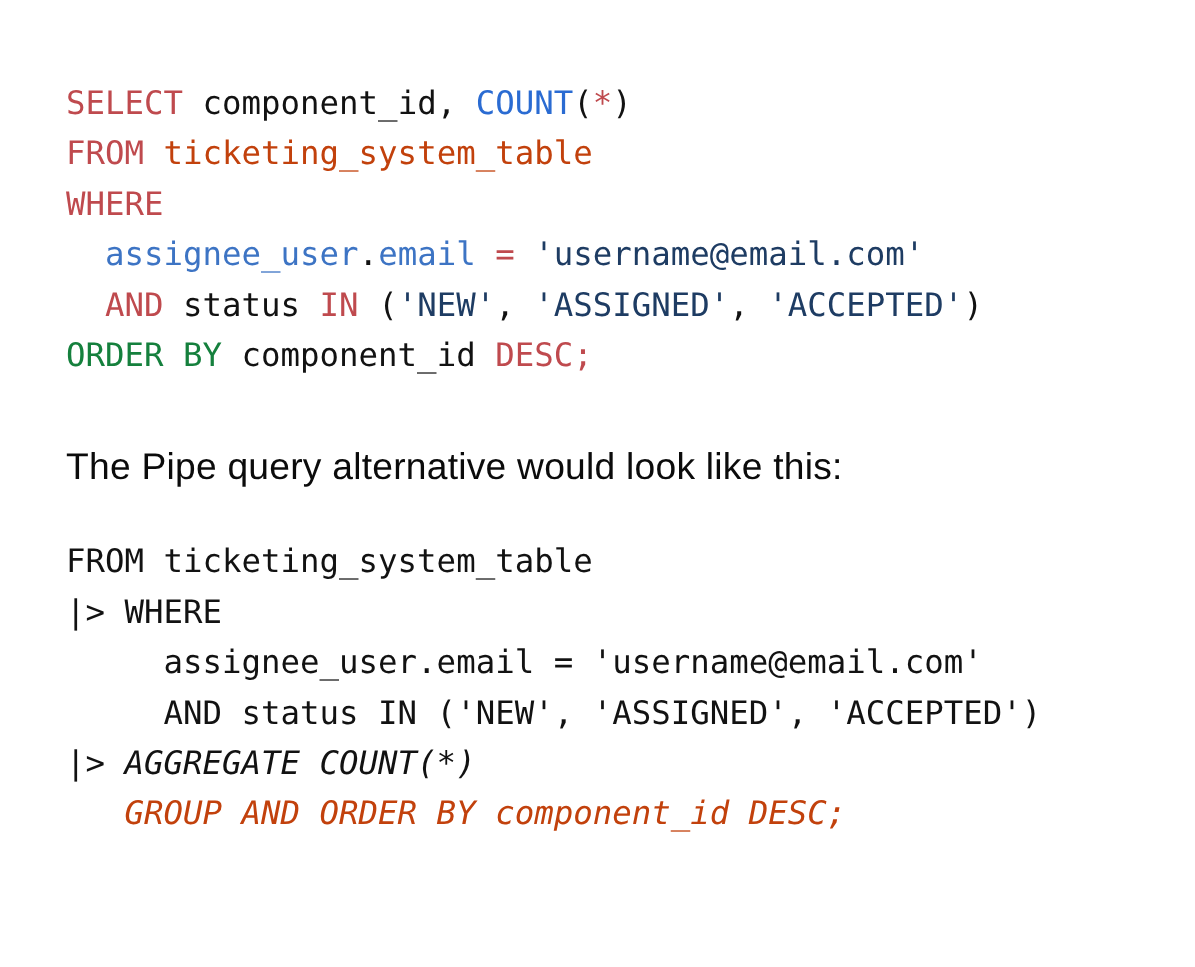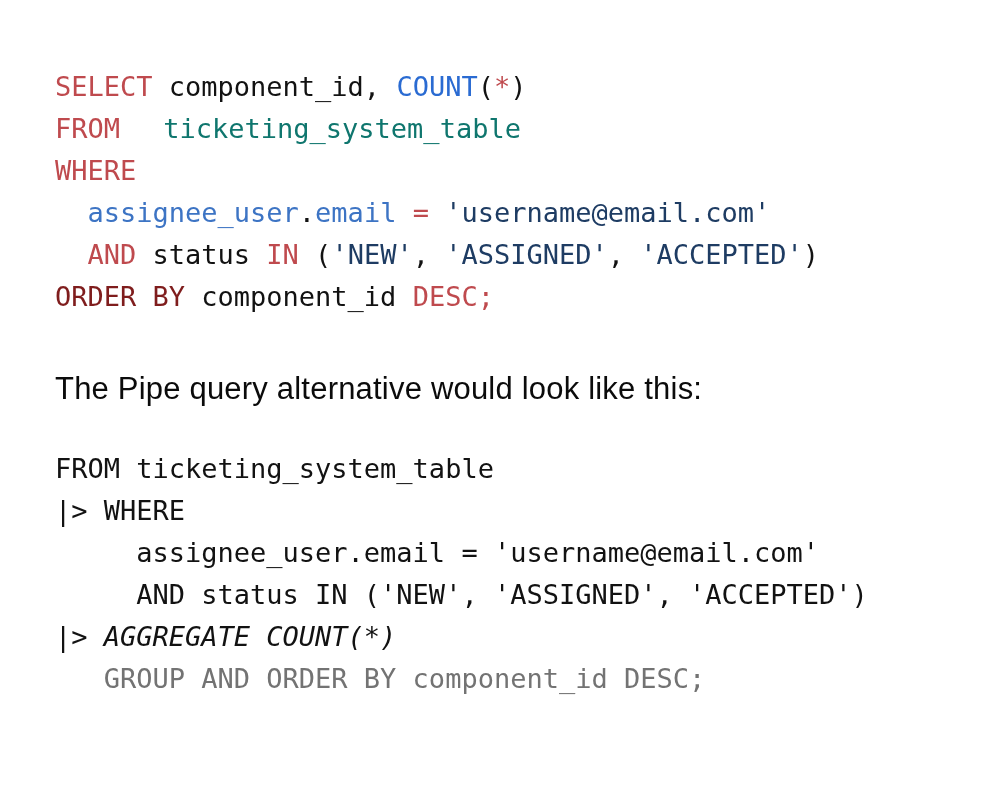--- a/index.html
+++ b/index.html
@@ -43,31 +43,31 @@
   }
 </style>
 </head>
 <body>
 
 <div class="doc">
 
 
   <div class="code-block sql">
       <div class="code-line"><span style="color: rgb(191, 74, 78);">SELECT</span><span style="color: rgb(18, 18, 18);"> component_id, </span><span style="color: rgb(42, 107, 210);">COUNT</span><span style="color: rgb(18, 18, 18);">(</span><span style="color: rgb(191, 74, 78);">*</span><span style="color: rgb(18, 18, 18);">)</span></div>
-      <div class="code-line"><span style="color: rgb(191, 74, 78);">FROM</span><span style="color: #0f766e; margin-left: 27px;"> ticketing_system_table</span></div>
+      <div class="code-line"><span style="color: rgb(191, 74, 78);">FROM</span><span style="color: #c2410c;"> ticketing_system_table</span></div>
       <div class="code-line"><span style="color: rgb(191, 74, 78);">WHERE</span></div>
       <div class="code-line"><span style="color: rgb(18, 18, 18);">  </span><span style="color: rgb(61, 116, 196);">assignee_user</span><span style="color: rgb(18, 18, 18);">.</span><span style="color: rgb(61, 116, 196);">email</span><span style="color: rgb(18, 18, 18);"> </span><span style="color: rgb(191, 74, 78);">=</span><span style="color: rgb(18, 18, 18);"> </span><span style="color: rgb(30, 60, 99);">'username@email.com'</span></div>
       <div class="code-line"><span style="color: rgb(18, 18, 18);">  </span><span style="color: rgb(191, 74, 78);">AND</span><span style="color: rgb(18, 18, 18);"> status </span><span style="color: rgb(191, 74, 78);">IN</span><span style="color: rgb(18, 18, 18);"> (</span><span style="color: rgb(30, 60, 99);">'NEW'</span><span style="color: rgb(18, 18, 18);">, </span><span style="color: rgb(30, 60, 99);">'ASSIGNED'</span><span style="color: rgb(18, 18, 18);">, </span><span style="color: rgb(30, 60, 99);">'ACCEPTED'</span><span style="color: rgb(18, 18, 18);">)</span></div>
-      <div class="code-line"><span style="color: #7f1d1d;">ORDER BY</span><span style="color: rgb(18, 18, 18);"> component_id </span><span style="color: rgb(191, 74, 78);">DESC;</span></div>
+      <div class="code-line"><span style="color: #15803d;">ORDER BY</span><span style="color: rgb(18, 18, 18);"> component_id </span><span style="color: rgb(191, 74, 78);">DESC;</span></div>
     </div>
 
   <p class="prose-heading second">The Pipe query alternative would look like this:</p>
 
   <div class="code-block pipe">
       <div class="code-line"><span style="color: rgb(18, 18, 18);">FROM ticketing_system_table</span></div>
       <div class="code-line"><span style="color: rgb(18, 18, 18);">|&gt; WHERE</span></div>
       <div class="code-line"><span style="color: rgb(18, 18, 18);">     assignee_user.email = 'username@email.com'</span></div>
       <div class="code-line"><span style="color: rgb(18, 18, 18);">     AND status IN ('NEW', 'ASSIGNED', 'ACCEPTED')</span></div>
       <div class="code-line"><span style="color: rgb(18, 18, 18); font-style: italic;">|&gt; AGGREGATE COUNT(*)</span></div>
-      <div class="code-line"><span style="color: #737373;">   GROUP AND ORDER BY component_id DESC;</span></div>
+      <div class="code-line"><span style="color: #c2410c; font-style: italic;">   GROUP AND ORDER BY component_id DESC;</span></div>
     </div>
 
 </div>
 
 </body></html>

